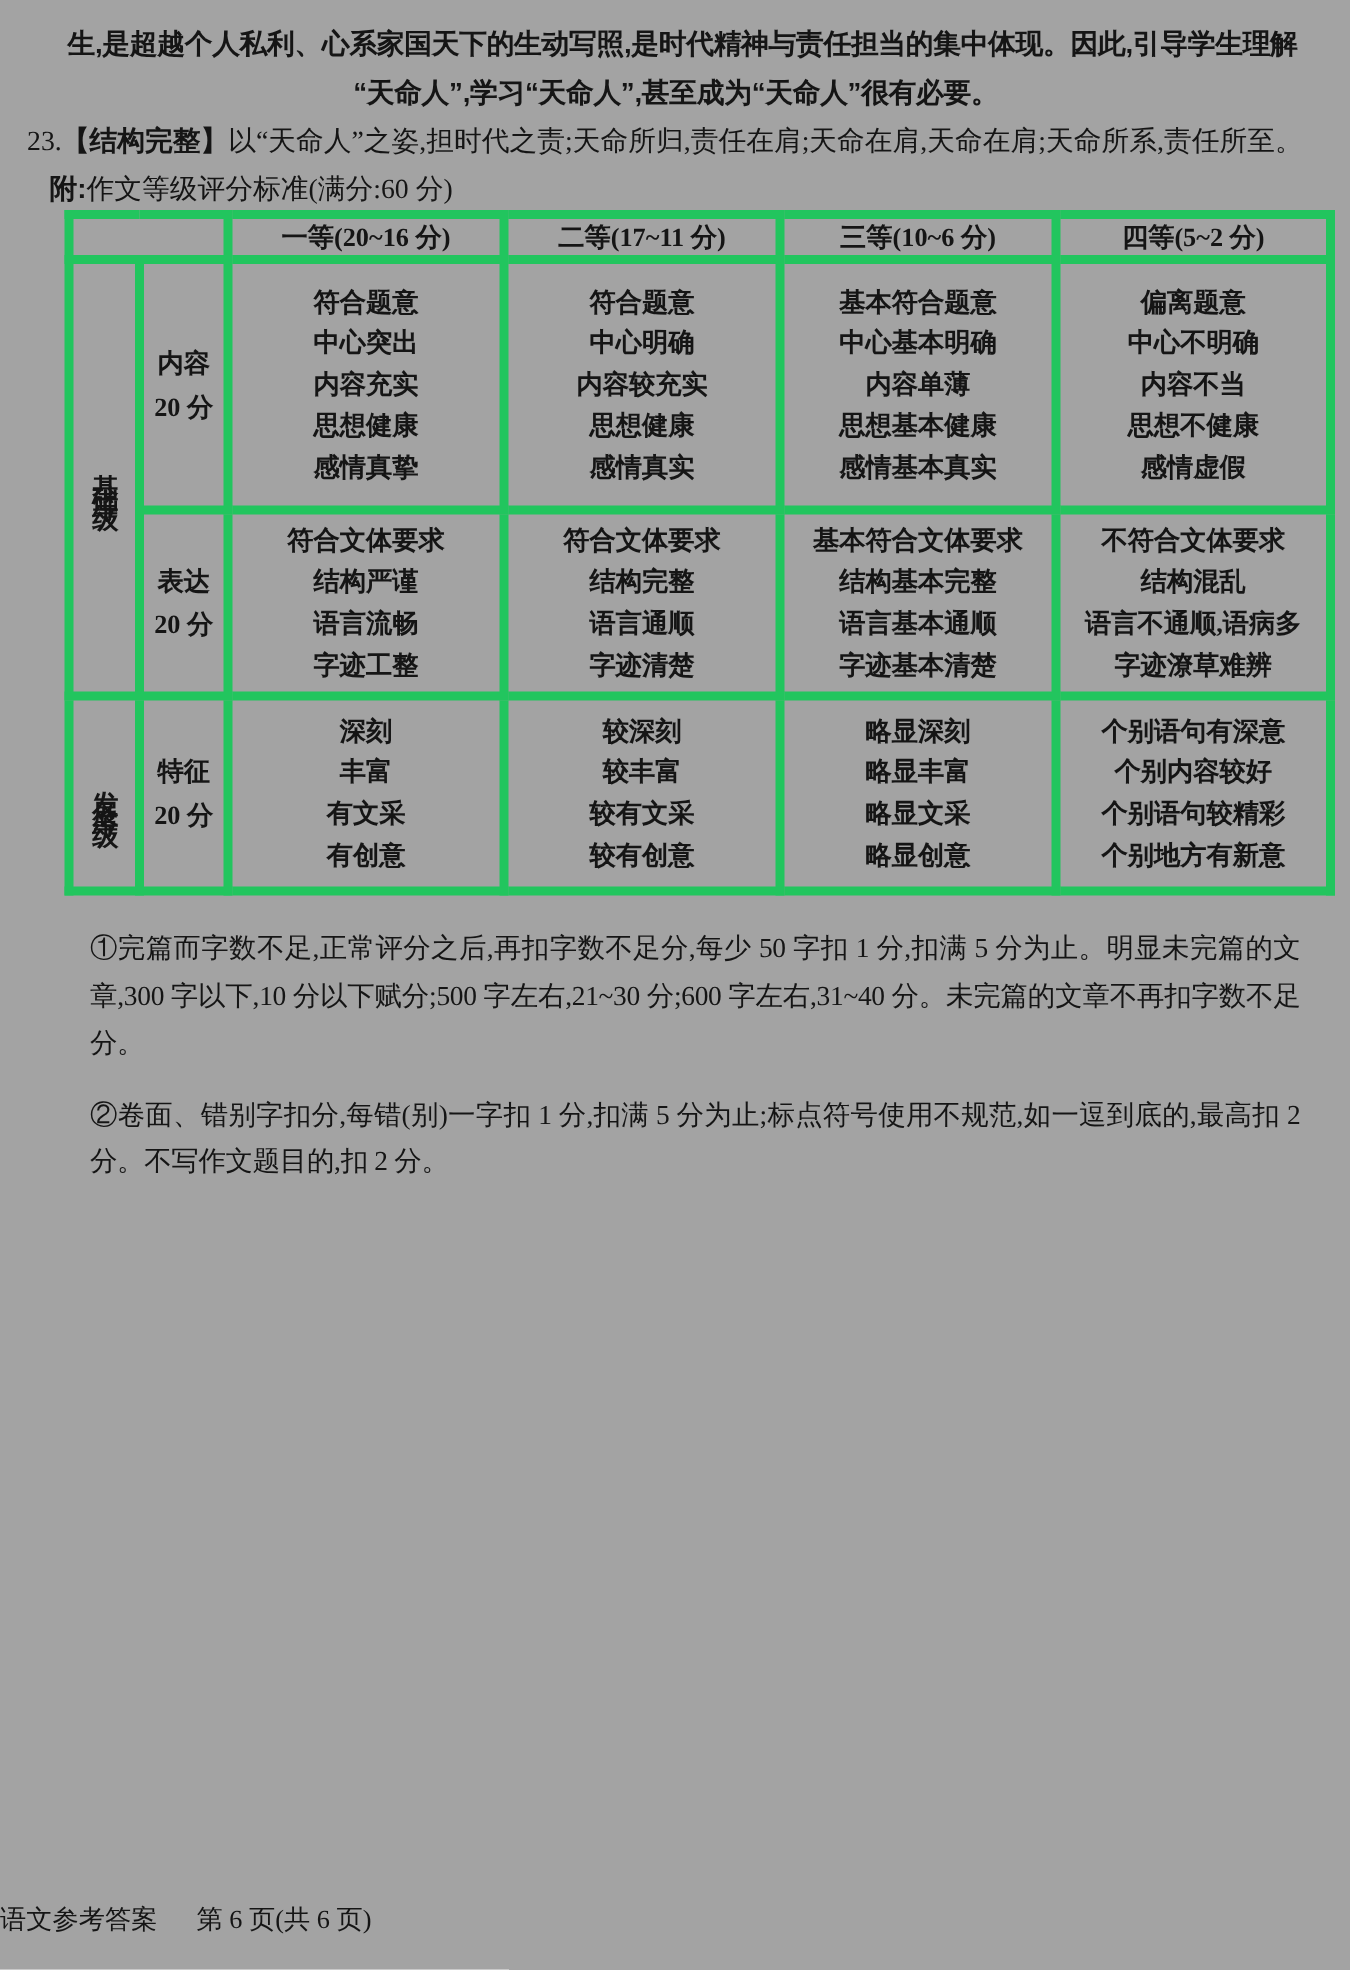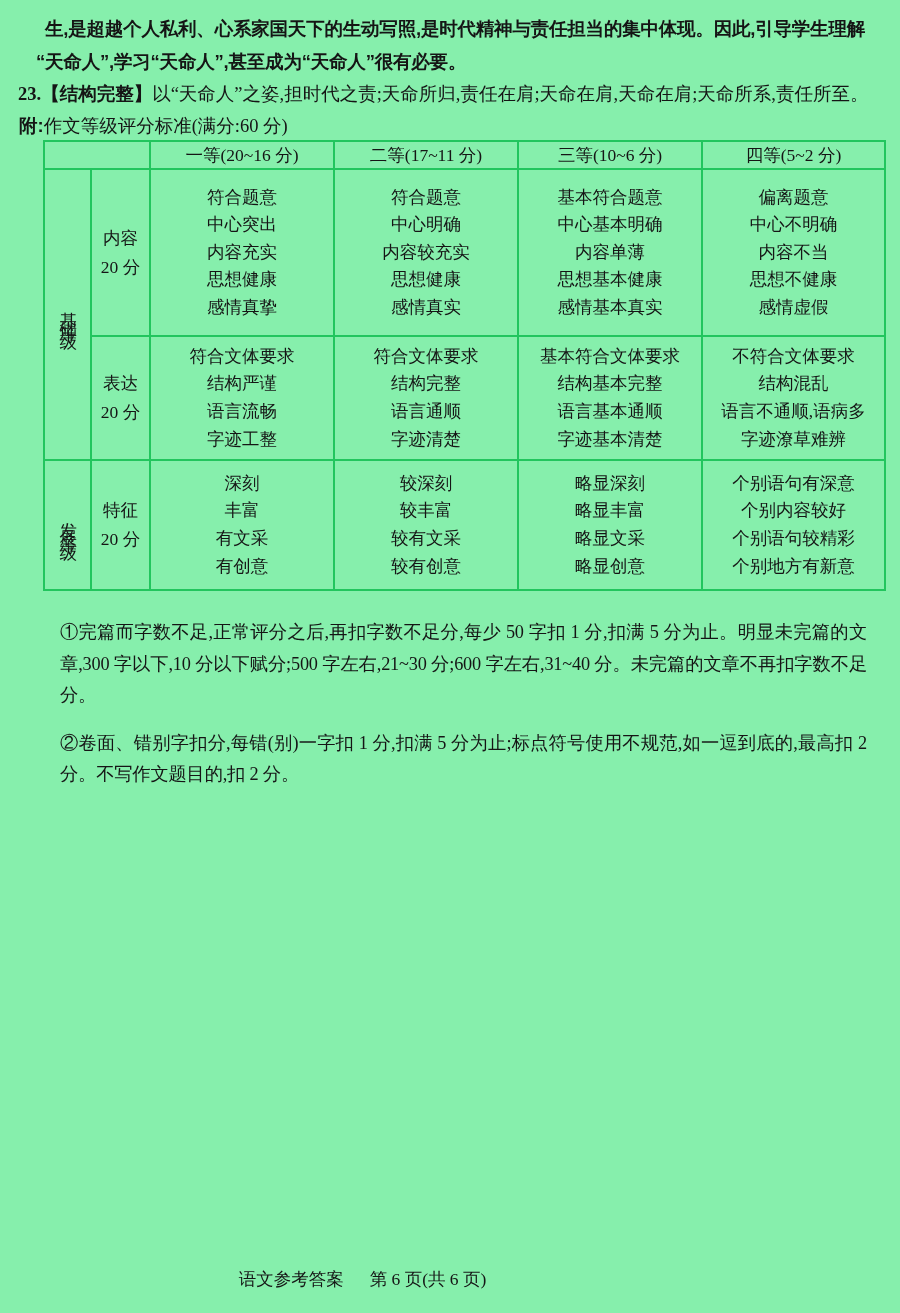--- a/index.html
+++ b/index.html
@@ -2,66 +2,66 @@
 <html><head>
 <meta charset="utf-8">
 <style>
   * { box-sizing: border-box; }
   html,body { margin:0; padding:0; background:#e8e8e8; }
   .page {
     position: relative;
     width: 900px;
     height: 1313px;
     margin: 0 auto;
-    background: #86efac;
+    background: #a3a3a3;
     color: #151515;
     font-family: "Liberation Serif", serif;
     overflow: hidden;
   }
   .abs { position: absolute; }
   .hei { font-family: "Liberation Sans", sans-serif; font-weight: 700; }
   .nowrap { white-space: nowrap; }
 
   
   .intro {
     top: 12px; left: 45px;
     font-size: 18.5px; line-height: 33px;
     letter-spacing: -0.2px;
   }
   .intro .line { white-space: nowrap; }
-  .intro .hang { margin-left: -9px; }
+  .intro .hang { margin-left: -9px; text-align: center; }
 
   
   .q23 {
     top: 78px; left: 18px;
     font-size: 18.5px; line-height: 32px;
   }
-  .q23 .num { font-family: "Liberation Serif", serif; font-weight: 700; }
+  .q23 .num { font-family: "Liberation Serif", serif; font-weight: 400; }
 
   
   .appendix {
-    top: 110px; left: 19px;
+    top: 110px; left: 33px;
     font-size: 18.5px; line-height: 32px;
   }
 
   
   .rubric-wrap { top: 140px; left: 43px; }
   table.rubric {
     border-collapse: collapse;
     table-layout: fixed;
     width: 841px;
     font-size: 17.5px;
     border: 2px solid #000;
   }
   table.rubric td, table.rubric th {
-    border: 2px solid #22c55e;
+    border: 6px solid #22c55e;
     text-align: center;
     vertical-align: middle;
     padding: 0;
-    font-weight: 400;
+    font-weight: 700;
   }
   tr.r-head { height: 28px; }
   tr.r-g1 { height: 167px; }
   tr.r-g2 { height: 124px; }
   tr.r-g3 { height: 130px; }
   td.cell { white-space: pre-line; line-height: 27.6px; }
   td.rowhead div { line-height: 29px; }
   td.vlabel span {
     writing-mode: vertical-rl;
     text-orientation: upright;
@@ -78,21 +78,21 @@
   .case .case-title { font-size: 19px; }
   .case p {
     margin: 16px;
     text-align: justify;
     letter-spacing: -0.2px;
   }
 
   
   .footer {
     top: 1266px; left: 0; width: 725px;
-    text-align: center;
+    text-align: left;
     font-size: 17.5px; line-height: 26px;
   }
   .footer .gap { display: inline-block; width: 26px; }
 </style>
 </head>
 <body>
 
 <div class="page">
 
   <div class="abs intro hei">

